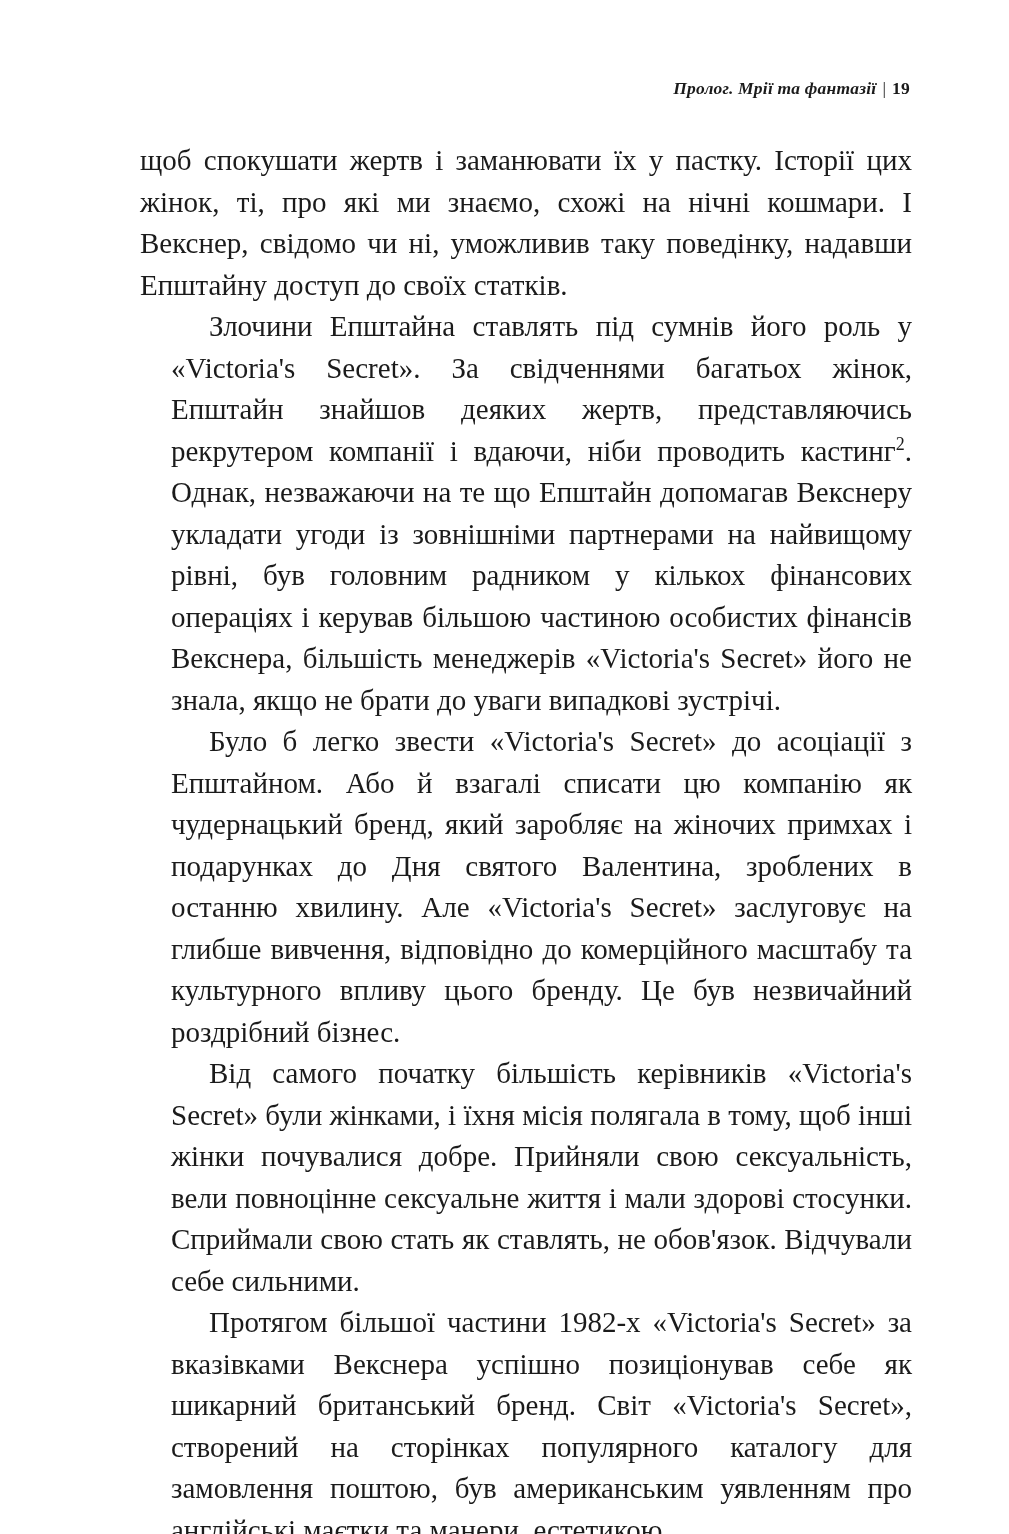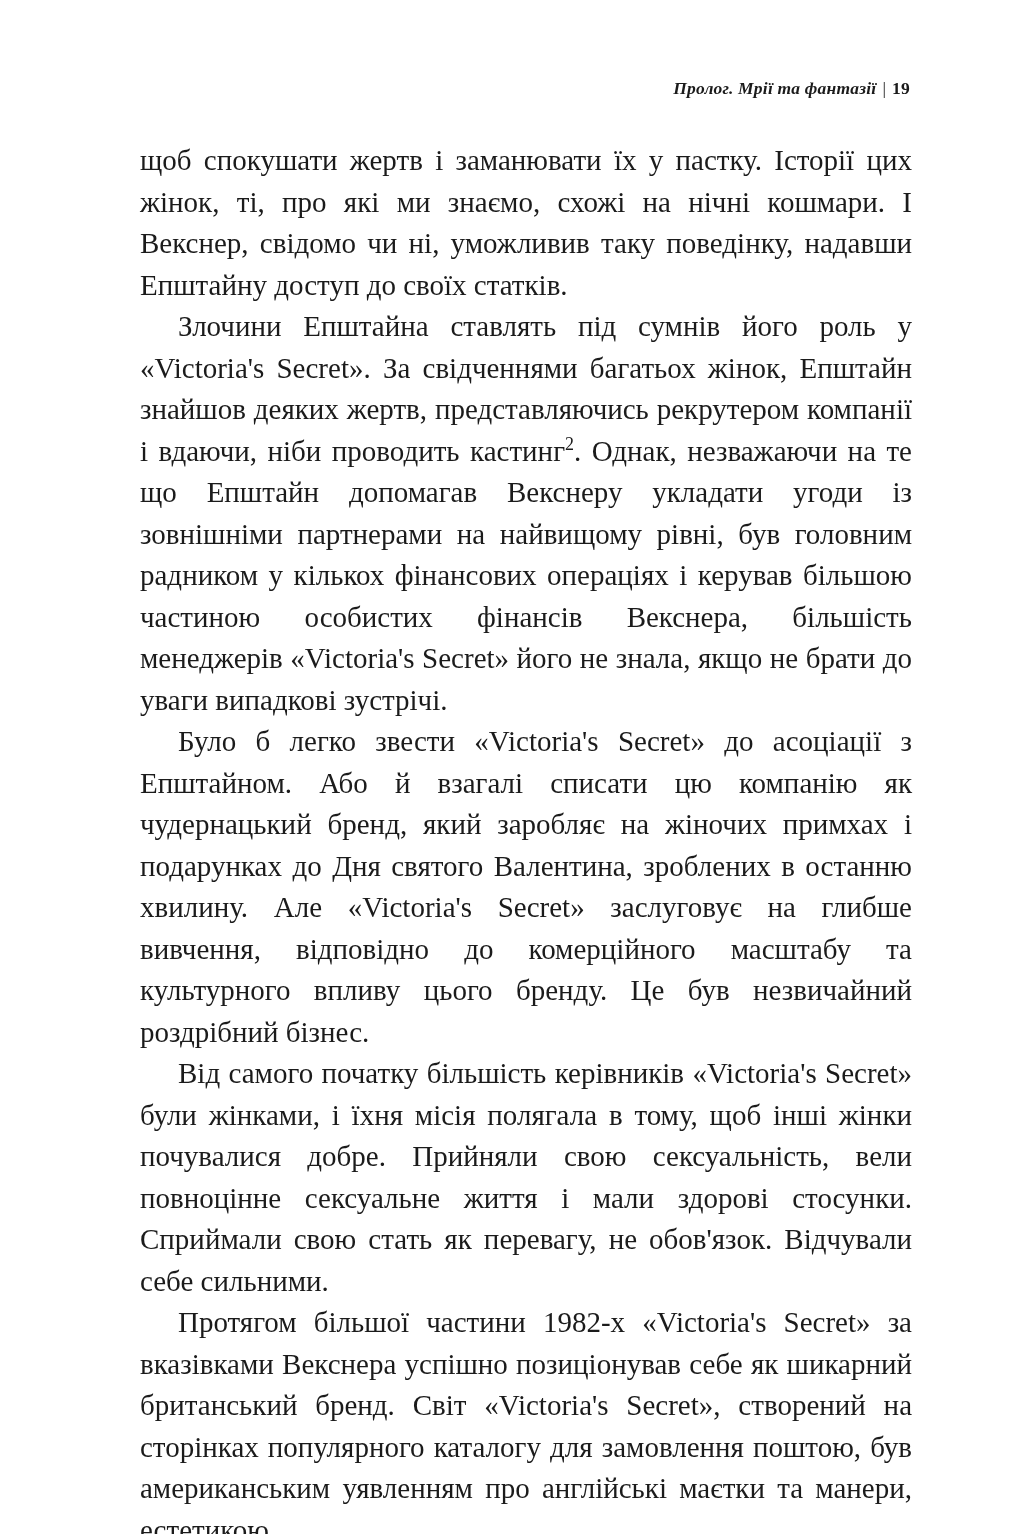--- a/index.html
+++ b/index.html
@@ -57,37 +57,38 @@
     text-align: justify;
     text-justify: inter-word;
     hyphens: manual;
   }
   .body-text p {
     margin: 0;
     text-indent: 0;
   }
   .body-text p.indent {
     text-indent: 38px;
+    margin-left: 31px;
   }
   sup {
     font-size: 0.62em;
     vertical-align: super;
     line-height: 0;
   }
 </style>
 </head>
 <body>
 
 <div class="page">
 
   <div class="running-head">
     <span class="rh-title">Пролог. Мрії та фантазії</span><span class="rh-sep">|</span><span class="rh-page">19</span>
   </div>
 
   <div class="body-text">
     <p>щоб спокушати жертв і заманювати їх у пастку. Історії цих жінок, ті, про які ми знаємо, схожі на нічні кошмари. І Векснер, свідомо чи ні, уможливив таку поведінку, надавши Епштайну доступ до своїх статків.</p>
     <p class="indent"><span>Злочини Епштайна ставлять під сумнів його роль у «Victoria's Secret». За свідченнями багатьох жінок, Епштайн знайшов деяких жертв, представляючись рекрутером компанії і вдаючи, ніби проводить кастинг</span><sup>2</sup><span>. Однак, незважаючи на те що Епштайн допомагав Векснеру укладати угоди із зовнішніми партнерами на найвищому рівні, був головним радником у кількох фінансових операціях і керував більшою частиною особистих фінансів Векснера, більшість менеджерів «Victoria's Secret» його не знала, якщо не брати до уваги випадкові зустрічі.</span></p>
     <p class="indent">Було б легко звести «Victoria's Secret» до асоціації з Епштайном. Або й взагалі списати цю компанію як чудернацький бренд, який заробляє на жіночих примхах і подарунках до Дня святого Валентина, зроблених в останню хвилину. Але «Victoria's Secret» заслуговує на глибше вивчення, відповідно до комерційного масштабу та культурного впливу цього бренду. Це був незвичайний роздрібний бізнес.</p>
-    <p class="indent">Від самого початку більшість керівників «Victoria's Secret» були жінками, і їхня місія полягала в тому, щоб інші жінки почувалися добре. Прийняли свою сексуальність, вели повноцінне сексуальне життя і мали здорові стосунки. Сприймали свою стать як перевагу, не обов'язок. Відчували себе сильними.</p>
+    <p class="indent">Від самого початку більшість керівників «Victoria's Secret» були жінками, і їхня місія полягала в тому, щоб інші жінки почувалися добре. Прийняли свою сексуальність, вели повноцінне сексуальне життя і мали здорові стосунки. Сприймали свою стать як ставлять, не обов'язок. Відчували себе сильними.</p>
     <p class="indent">Протягом більшої частини 1982-х «Victoria's Secret» за вказівками Векснера успішно позиціонував себе як шикарний британський бренд. Світ «Victoria's Secret», створений на сторінках популярного каталогу для замовлення поштою, був американським уявленням про англійські маєтки та манери, естетикою,</p>
   </div>
 
 </div>
 
 </body></html>

